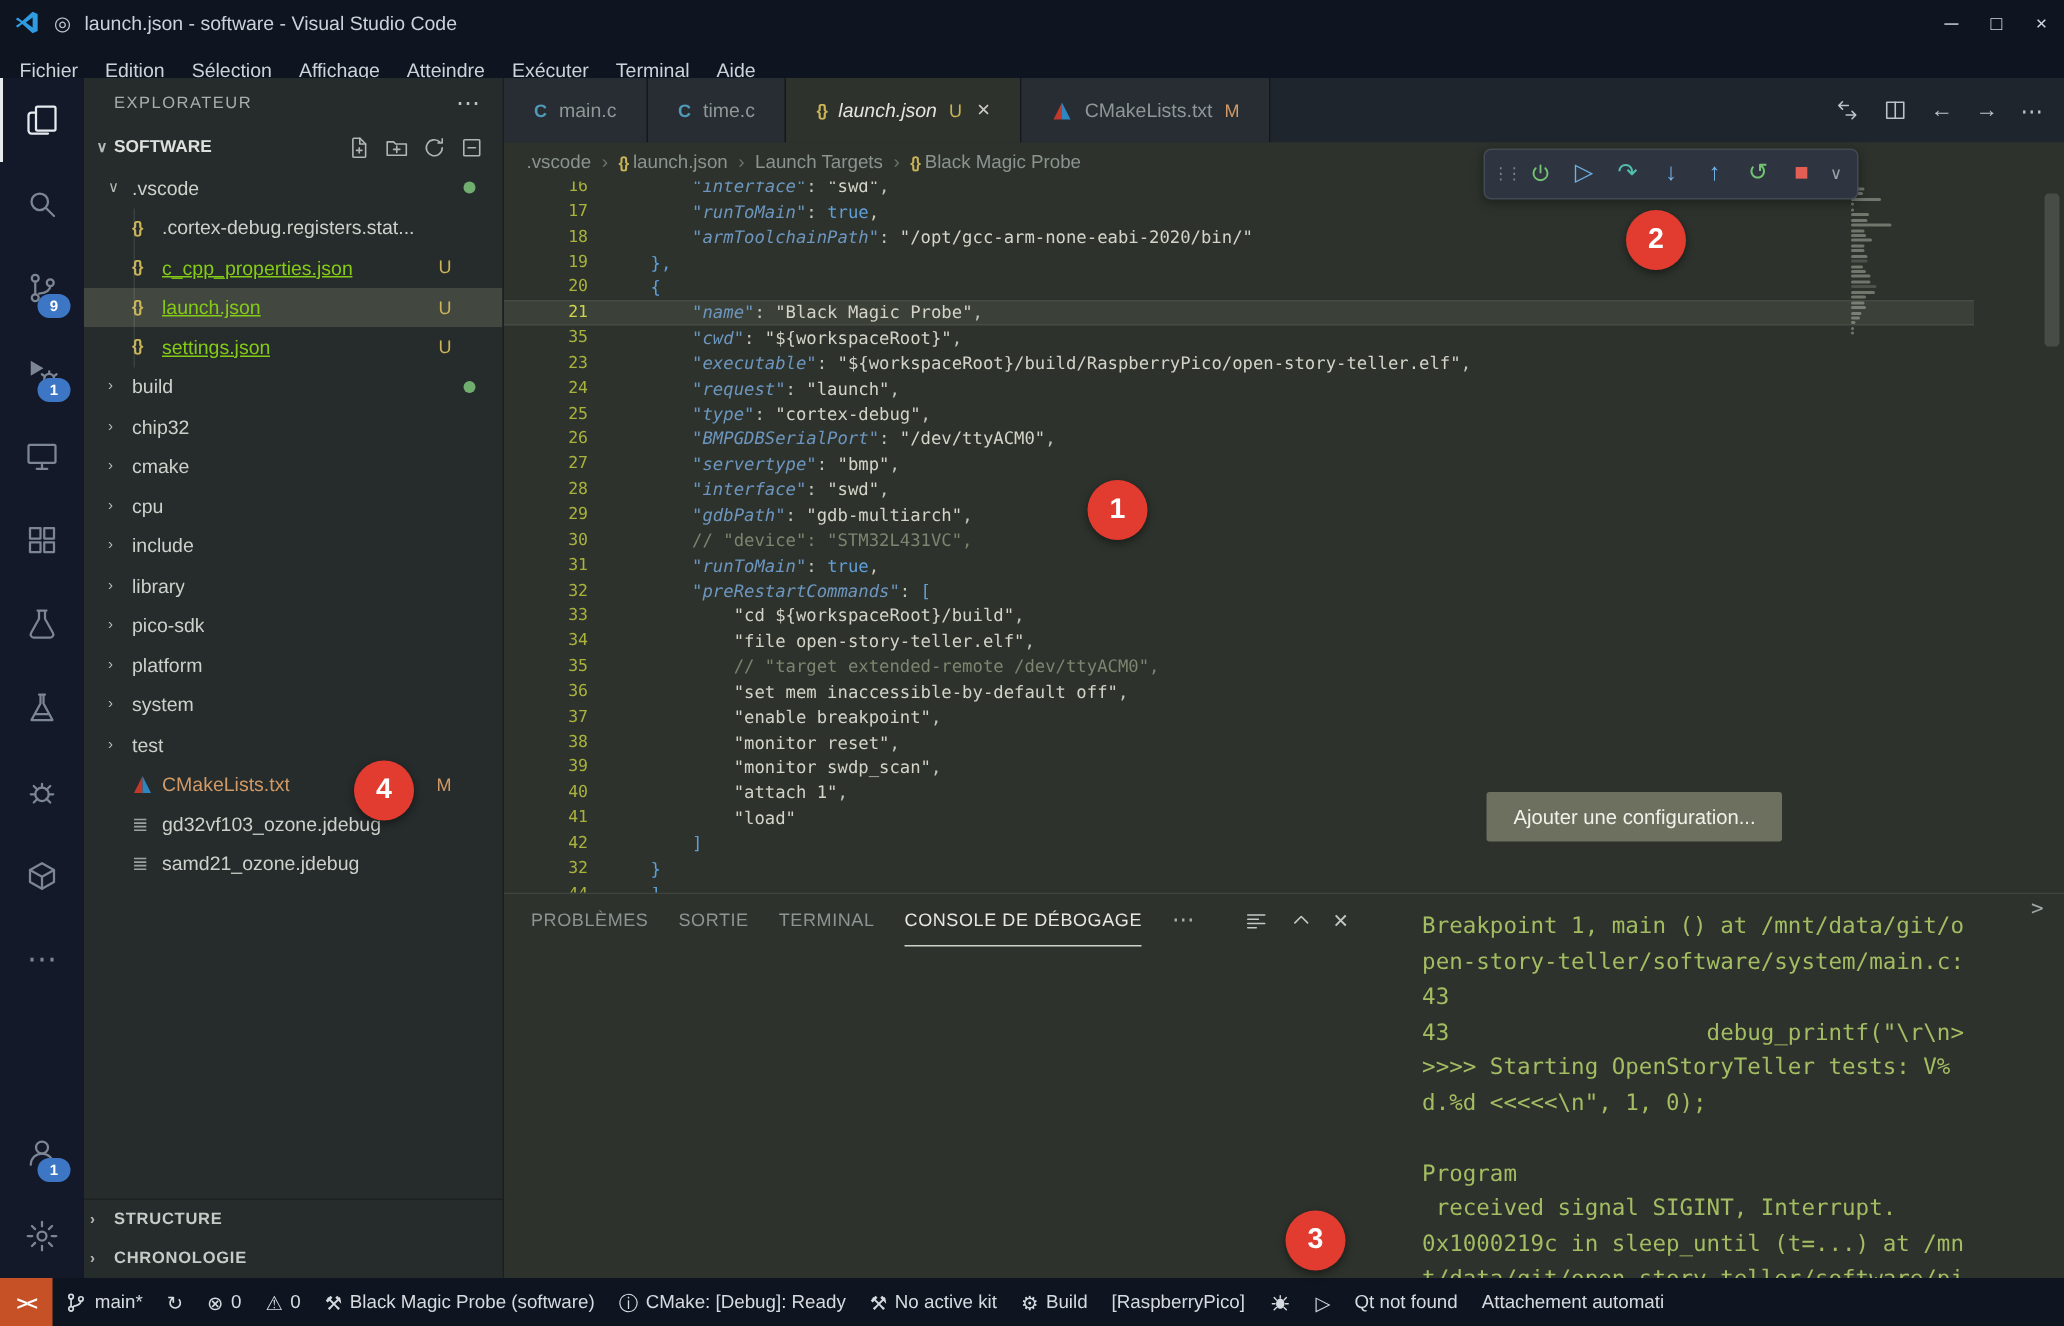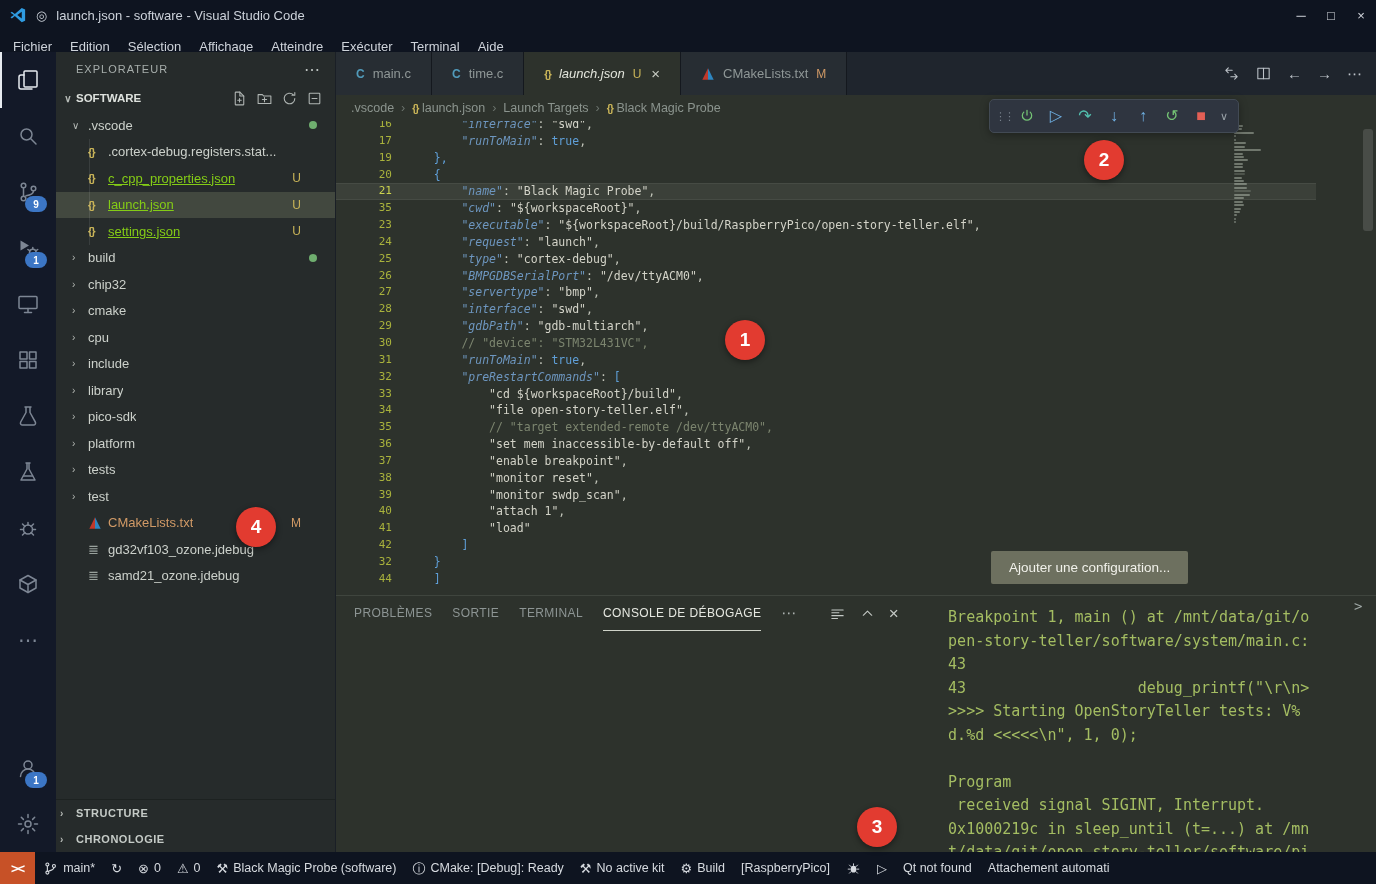--- a/index.html
+++ b/index.html
@@ -96,21 +96,21 @@
   .vthumb{position:absolute;top:8px;right:3px;width:10px;height:102px;background:rgba(255,255,255,.13);border-radius:3px;}
 
   .debug-toolbar{position:absolute;top:47px;left:653px;height:32px;background:#2f3540;border:1px solid #424a54;
                  border-radius:5px;display:flex;align-items:center;padding:0 6px;gap:1px;
                  box-shadow:0 2px 8px rgba(0,0,0,.35);z-index:40;}
   .dt-item{width:28px;height:26px;display:flex;align-items:center;justify-content:center;font-size:16px;line-height:1;}
   .dt-grip{width:16px;font-size:11px;letter-spacing:-2px;}
   .dt-svg{width:16px;height:16px;display:block;}
   .dt-small{font-size:11px;width:16px;}
 
-  .add-config{position:absolute;left:655px;top:430px;height:33px;padding:0 18px;background:#6d705f;color:#f1f1ea;
+  .add-config{position:absolute;left:655px;top:407px;height:33px;padding:0 18px;background:#6d705f;color:#f1f1ea;
               border:none;font-size:13.5px;font-family:"Liberation Sans",sans-serif;border-radius:2px;}
 
   
   .panel{flex:0 0 256px;height:256px;border-top:1px solid #3f453e;display:flex;flex-direction:row;background:#2d322c;}
   .panel-header{height:34px;flex:0 0 34px;display:flex;align-items:center;padding:0 14px 0 18px;gap:20px;
                 font-size:12px;letter-spacing:.4px;color:#8d9594;}
   .p-tab{height:100%;display:flex;align-items:center;border-bottom:1.5px solid transparent;white-space:nowrap;}
   .p-tab.active{color:#e6e8e1;border-bottom-color:#cfd3c9;}
   .p-more{color:#aab0ae;font-size:15px;}
   .p-filter{margin-left:auto;width:353px;height:25px;background:#41463e;border:1px solid #292d29;color:#d6d9d0;
@@ -342,21 +342,21 @@
           <div class="tree-row">
             <span class="row-chev">›</span>
             <span class="row-label">pico-sdk</span>
           </div>
           <div class="tree-row">
             <span class="row-chev">›</span>
             <span class="row-label">platform</span>
           </div>
           <div class="tree-row">
             <span class="row-chev">›</span>
-            <span class="row-label">tests</span>
+            <span class="row-label">system</span>
           </div>
           <div class="tree-row">
             <span class="row-chev">›</span>
             <span class="row-label">test</span>
           </div>
           <div class="tree-row">
             <span class="row-sp"></span>
             <span class="row-icon">
               <svg viewBox="0 0 16 16" width="14" height="14" style="display:block">
                 <path d="M8 1.5L1.5 14.5H8z" fill="#c0392b"></path>
@@ -441,20 +441,24 @@
         </div>
       <div class="editor-body">
         <div class="code" id="code">
             <div class="cl">
               <span class="ln">16</span>
               <span class="ct"><span class="tk-p">        </span><span class="tk-k">"interface"</span><span class="tk-p">: </span><span class="tk-s">"swd"</span><span class="tk-p">,</span></span>
             </div>
             <div class="cl">
               <span class="ln">17</span>
               <span class="ct"><span class="tk-p">        </span><span class="tk-k">"runToMain"</span><span class="tk-p">: </span><span class="tk-b">true</span><span class="tk-p">,</span></span>
+            </div>
+            <div class="cl">
+              <span class="ln">18</span>
+              <span class="ct"><span class="tk-p">        </span><span class="tk-k">"armToolchainPath"</span><span class="tk-p">: </span><span class="tk-s">"/opt/gcc-arm-none-eabi-2020/bin/"</span></span>
             </div>
             <div class="cl">
               <span class="ln">19</span>
               <span class="ct"><span class="tk-p">    </span><span class="tk-b">},</span></span>
             </div>
             <div class="cl">
               <span class="ln">20</span>
               <span class="ct"><span class="tk-p">    </span><span class="tk-b">{</span></span>
             </div>
             <div class="cl cur">

